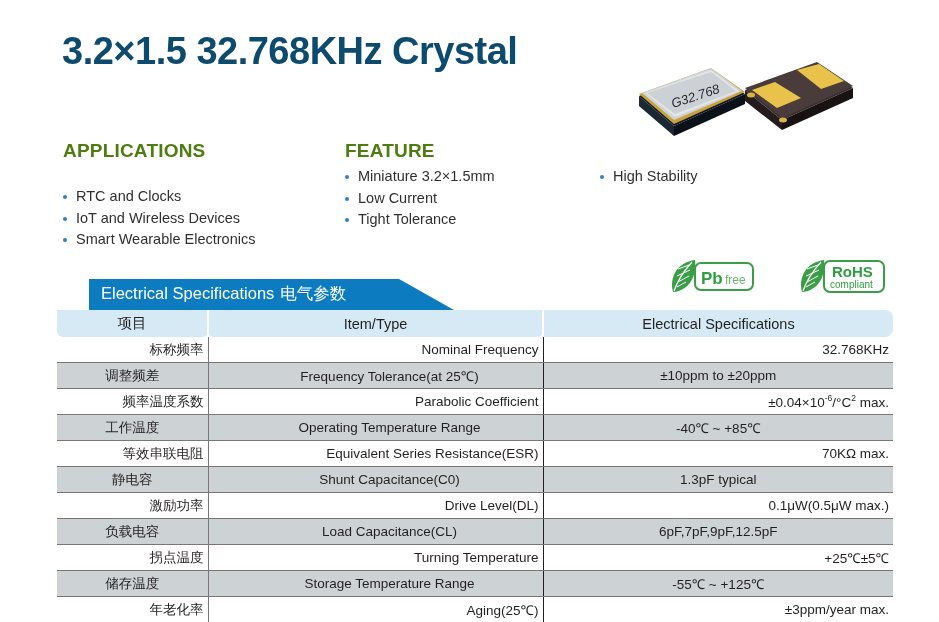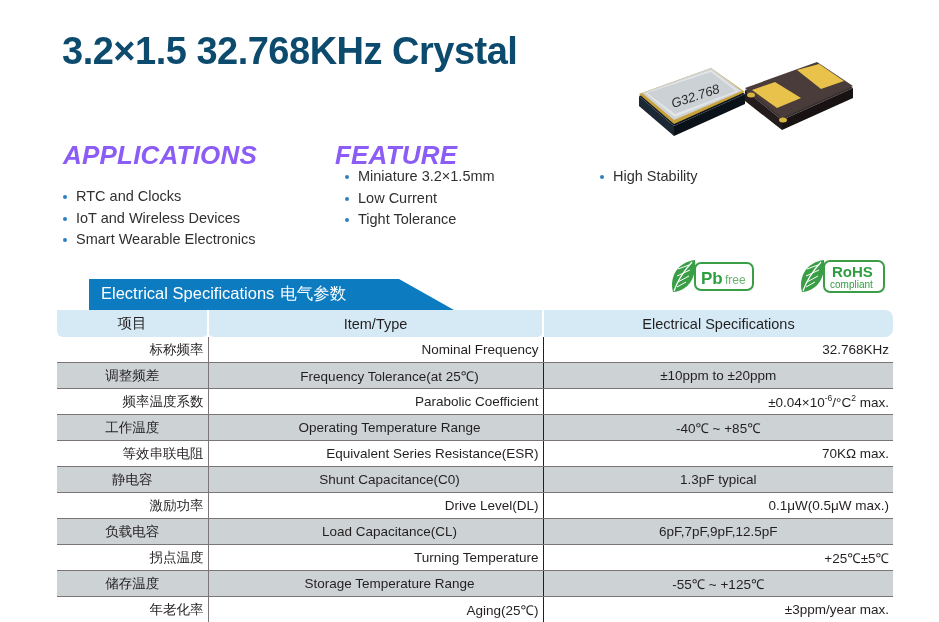--- a/index.html
+++ b/index.html
@@ -24,28 +24,27 @@
     font-size: 38px;
     font-weight: bold;
     color: #0c4a6e;
     letter-spacing: -0.5px;
     white-space: nowrap;
   }
 
   
   .section-head {
     position: absolute;
-    font-size: 26px;
+    font-size: 19px;
     font-weight: bold;
-    color: #8b5cf6;
+    color: #4d7c0f;
     letter-spacing: 0.2px;
-    font-style: italic;
   }
   #applications-head { left: 63px; top: 140px; }
-  #feature-head { left: 335px; top: 140px; }
+  #feature-head { left: 345px; top: 140px; }
 
   
   .bullet-list {
     position: absolute;
     list-style: none;
     margin: 0;
     padding: 0;
   }
   #applications-list { left: 63px; top: 166px; margin-top: 20px; }
   #feature-list { left: 345px; top: 166px; }

